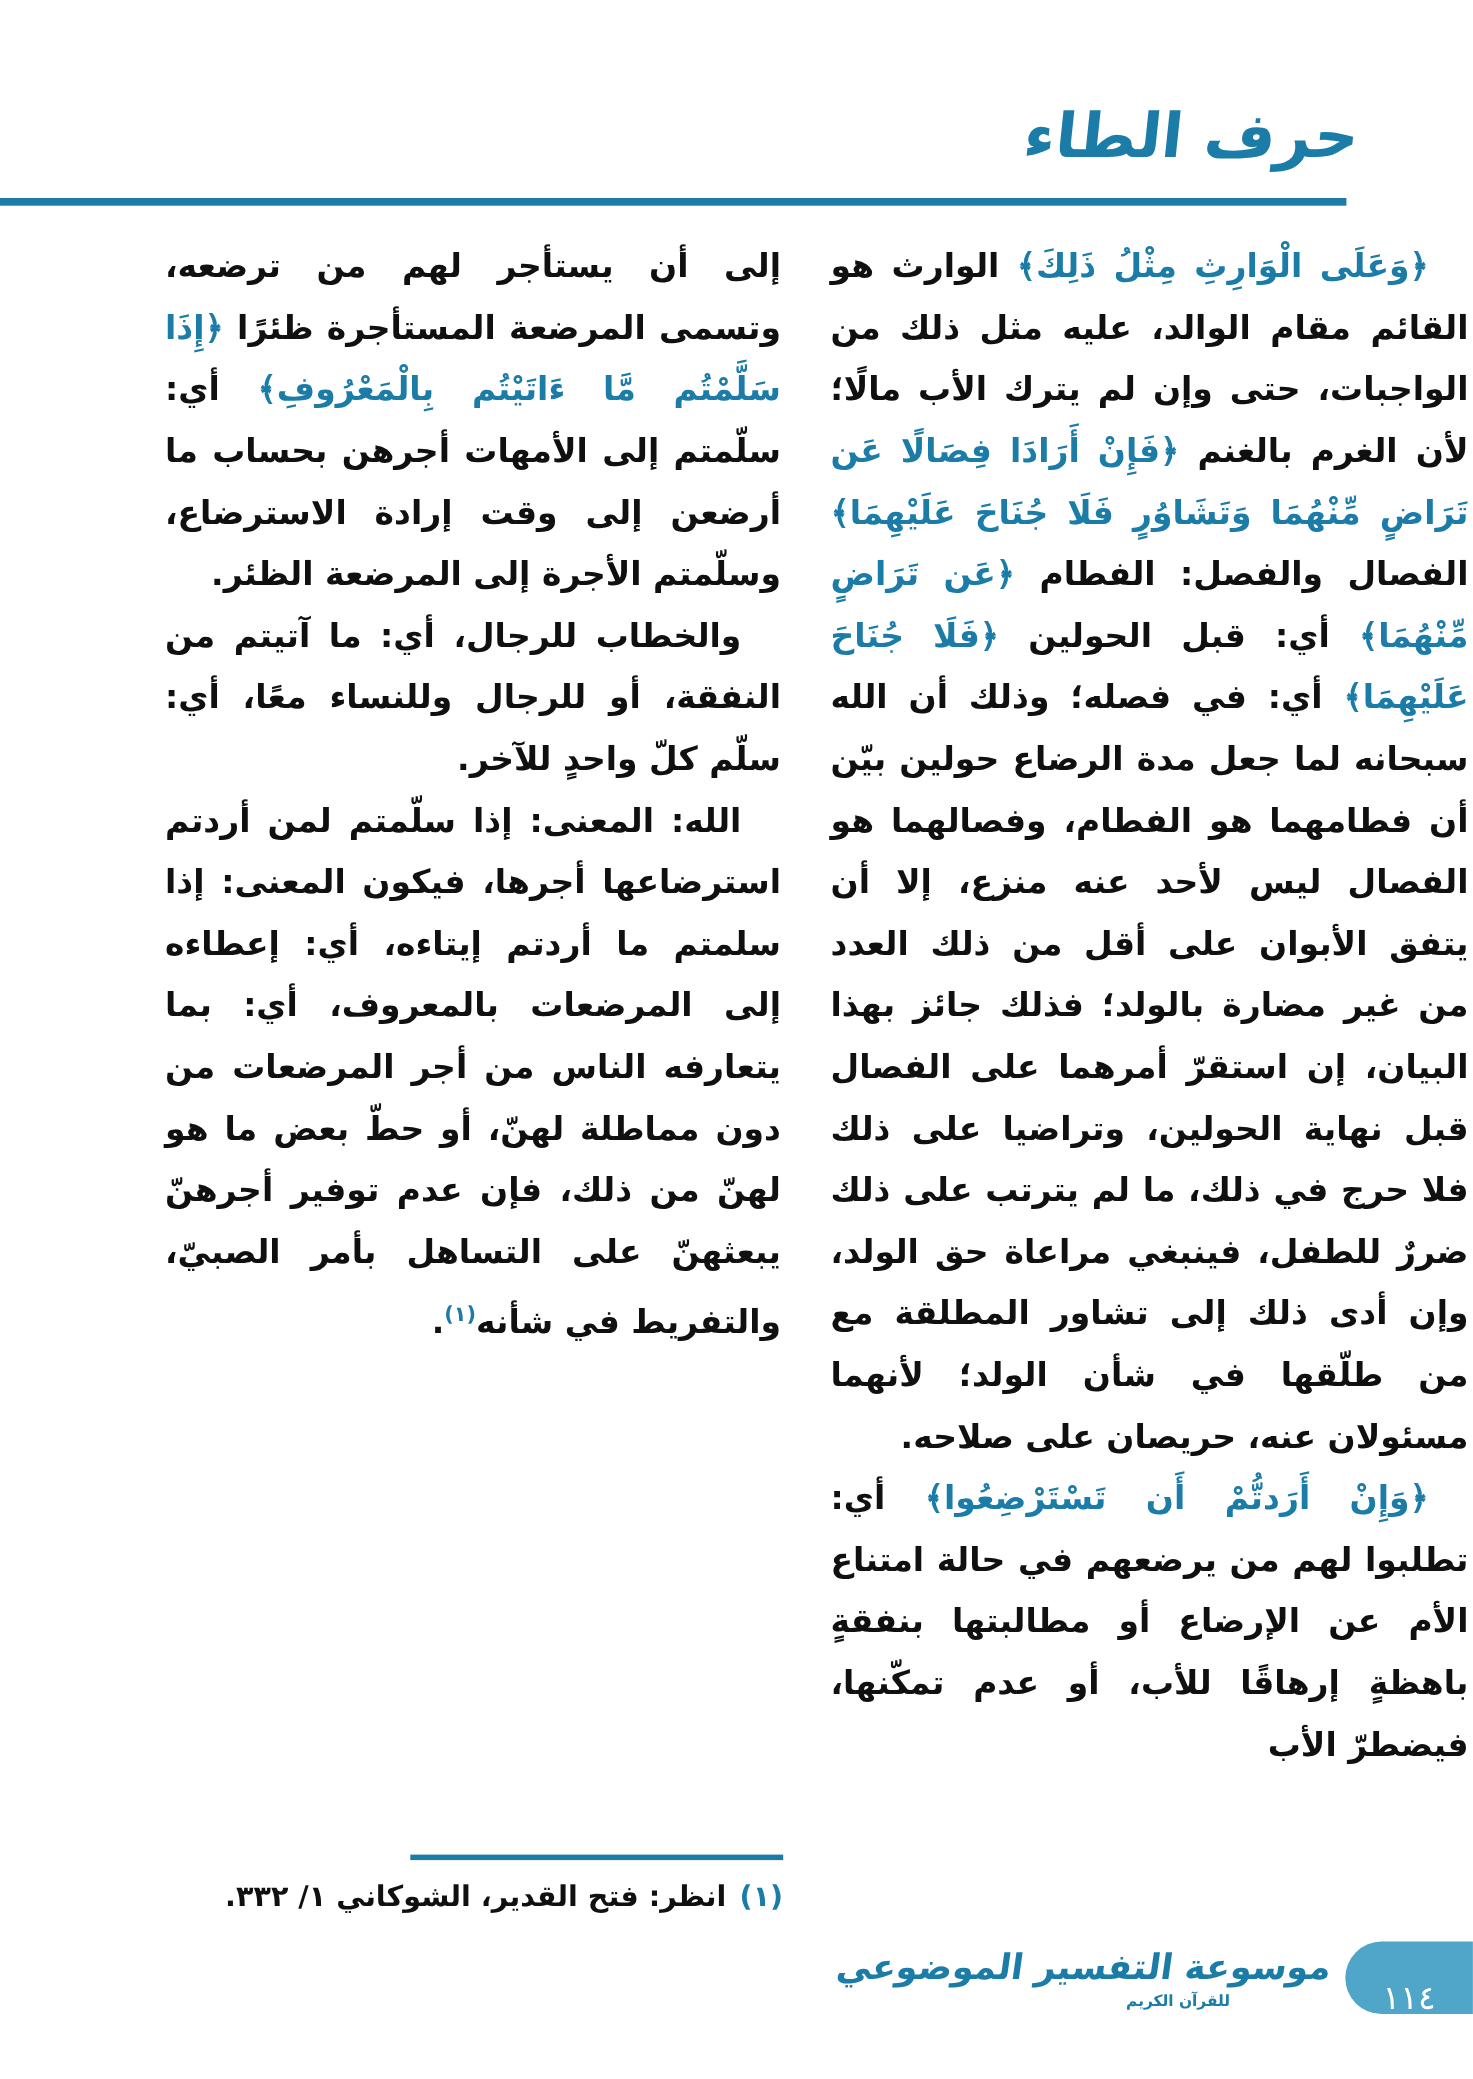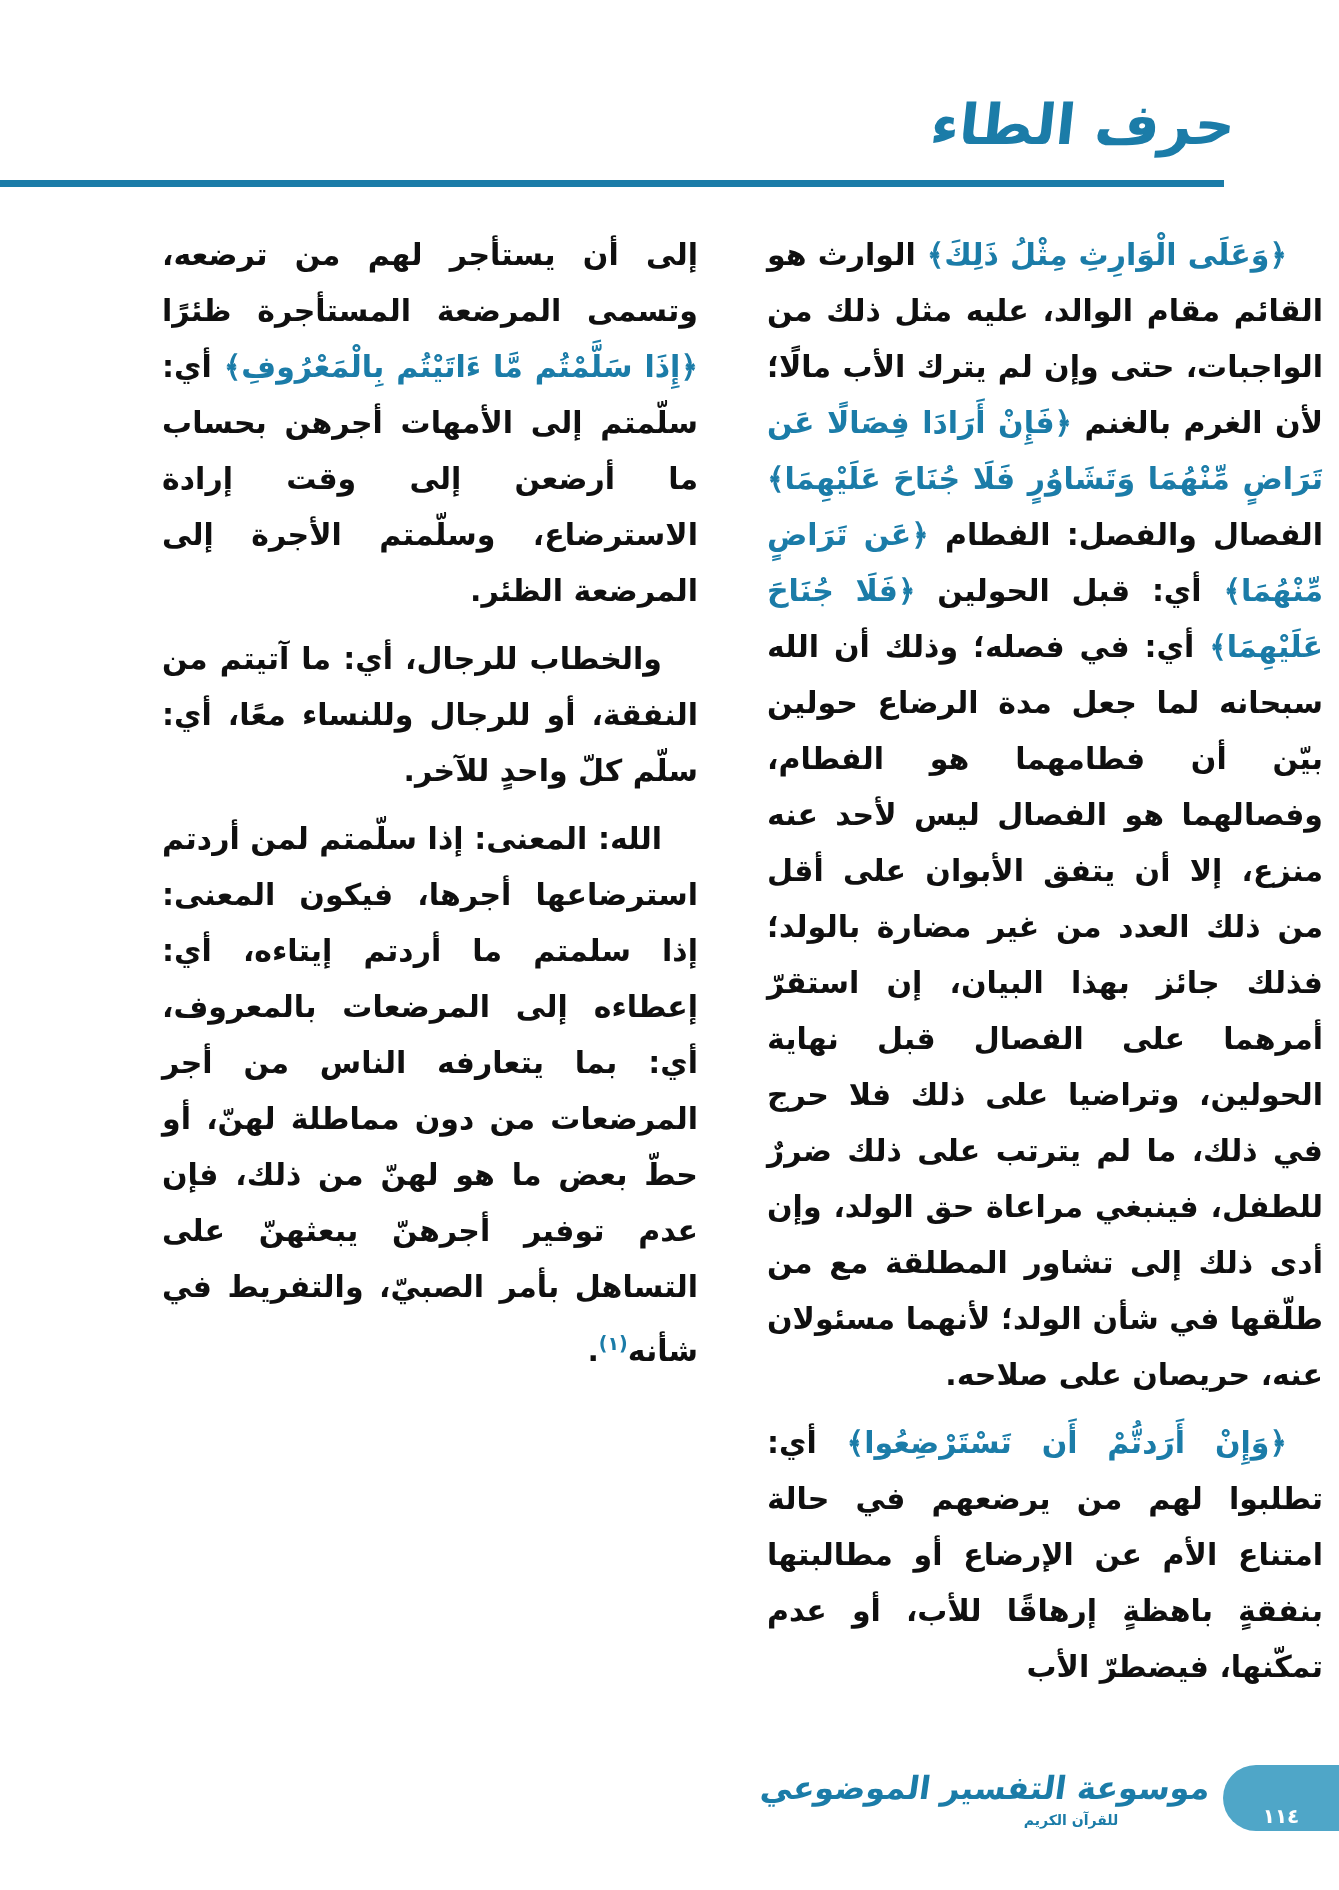--- a/index.html
+++ b/index.html
@@ -17,42 +17,42 @@
     position:absolute; top:180px; left:0; width:1224px; height:7px;
     background:var(--teal);
   }
   .columns {
     position:absolute; top:215px; left:150px; right:4px;
     display:flex; direction:rtl; gap:45px;
   }
   .col-right { width:580px; }
   .col-left  { width:560px; }
   .para {
-    margin:12px; direction:rtl; text-align:justify; color:#101010;
+    margin:0; direction:rtl; text-align:justify; color:#101010;
     font-size:30px; line-height:56px; font-weight:bold;
   }
   .para.indent { text-indent:36px; }
   .q  { color:var(--teal); }
   .fn { color:var(--teal); font-size:19px; vertical-align:super; }
   .footnote-block { position:absolute; top:1686px; left:150px; width:562px; direction:rtl; }
   .footnote-rule  { width:339px; height:5px; background:var(--teal); margin:0 0 0 auto; }
   .footnote-line  { margin-top:16px; text-align:right; font-size:26px; font-weight:bold; color:#101010; line-height:1.4; }
   .fn-marker { color:var(--teal); margin-left:12px; }
   .emblem {
     position:absolute; top:1768px; right:129px; width:278px;
     text-align:center; color:var(--teal); direction:rtl;
   }
   .emblem-top { font-size:32px; font-weight:bold; transform:skewX(-8deg); line-height:1.3; white-space:nowrap; }
   .emblem-bottom { font-size:14px; font-weight:bold; margin-top:2px; }
   .page-badge {
     position:absolute; top:1765px; left:1223px; width:116px; height:66px;
     background:var(--badge); border-radius:33px 0 0 33px;
     display:flex; align-items:center; justify-content:center;
   }
-  .page-badge span { color:#fff; font-size:20px; font-weight:bold; letter-spacing:4px;margin-top:36px; }
+  .page-badge span { color:#fff; font-size:30px; font-weight:normal; letter-spacing:4px;margin-top:36px; }
 </style>
 </head>
 <body>
 
 <div class="page">
 
   <div class="header-title">حرف الطاء</div>
   <div class="header-rule"></div>
 
   <div class="columns">
@@ -60,20 +60,26 @@
       <p class="para indent"><span class="q">﴿وَعَلَى الْوَارِثِ مِثْلُ ذَلِكَ﴾</span><span> الوارث هو القائم مقام الوالد، عليه مثل ذلك من الواجبات، حتى وإن لم يترك الأب مالًا؛ لأن الغرم بالغنم </span><span class="q">﴿فَإِنْ أَرَادَا فِصَالًا عَن تَرَاضٍ مِّنْهُمَا وَتَشَاوُرٍ فَلَا جُنَاحَ عَلَيْهِمَا﴾</span><span> الفصال والفصل: الفطام </span><span class="q">﴿عَن تَرَاضٍ مِّنْهُمَا﴾</span><span> أي: قبل الحولين </span><span class="q">﴿فَلَا جُنَاحَ عَلَيْهِمَا﴾</span><span> أي: في فصله؛ وذلك أن الله سبحانه لما جعل مدة الرضاع حولين بيّن أن فطامهما هو الفطام، وفصالهما هو الفصال ليس لأحد عنه منزع، إلا أن يتفق الأبوان على أقل من ذلك العدد من غير مضارة بالولد؛ فذلك جائز بهذا البيان، إن استقرّ أمرهما على الفصال قبل نهاية الحولين، وتراضيا على ذلك فلا حرج في ذلك، ما لم يترتب على ذلك ضررٌ للطفل، فينبغي مراعاة حق الولد، وإن أدى ذلك إلى تشاور المطلقة مع من طلّقها في شأن الولد؛ لأنهما مسئولان عنه، حريصان على صلاحه.</span></p>
       <p class="para indent"><span class="q">﴿وَإِنْ أَرَدتُّمْ أَن تَسْتَرْضِعُوا﴾</span><span> أي: تطلبوا لهم من يرضعهم في حالة امتناع الأم عن الإرضاع أو مطالبتها بنفقةٍ باهظةٍ إرهاقًا للأب، أو عدم تمكّنها، فيضطرّ الأب</span></p>
     </div>
     <div class="col-left">
       <p class="para"><span>إلى أن يستأجر لهم من ترضعه، وتسمى المرضعة المستأجرة ظئرًا </span><span class="q">﴿إِذَا سَلَّمْتُم مَّا ءَاتَيْتُم بِالْمَعْرُوفِ﴾</span><span> أي: سلّمتم إلى الأمهات أجرهن بحساب ما أرضعن إلى وقت إرادة الاسترضاع، وسلّمتم الأجرة إلى المرضعة الظئر.</span></p>
       <p class="para indent"><span>والخطاب للرجال، أي: ما آتيتم من النفقة، أو للرجال وللنساء معًا، أي: سلّم كلّ واحدٍ للآخر.</span></p>
       <p class="para indent"><span>الله: المعنى: إذا سلّمتم لمن أردتم استرضاعها أجرها، فيكون المعنى: إذا سلمتم ما أردتم إيتاءه، أي: إعطاءه إلى المرضعات بالمعروف، أي: بما يتعارفه الناس من أجر المرضعات من دون مماطلة لهنّ، أو حطّ بعض ما هو لهنّ من ذلك، فإن عدم توفير أجرهنّ يبعثهنّ على التساهل بأمر الصبيّ، والتفريط في شأنه</span><span class="fn">(١)</span><span>.</span></p>
     </div>
   </div>
 
+  <div class="footnote-block">
+    <div class="footnote-rule"></div>
+    <div class="footnote-line">
+      <span class="fn-marker">(١)</span><span>انظر: فتح القدير، الشوكاني ١/ ٣٣٢.</span>
+    </div>
+  </div>
 
   <div class="emblem">
     <div class="emblem-top">موسوعة التفسير الموضوعي</div>
     <div class="emblem-bottom">للقرآن الكريم</div>
   </div>
 
   <div class="page-badge">
     <span>١١٤</span>
   </div>
 

